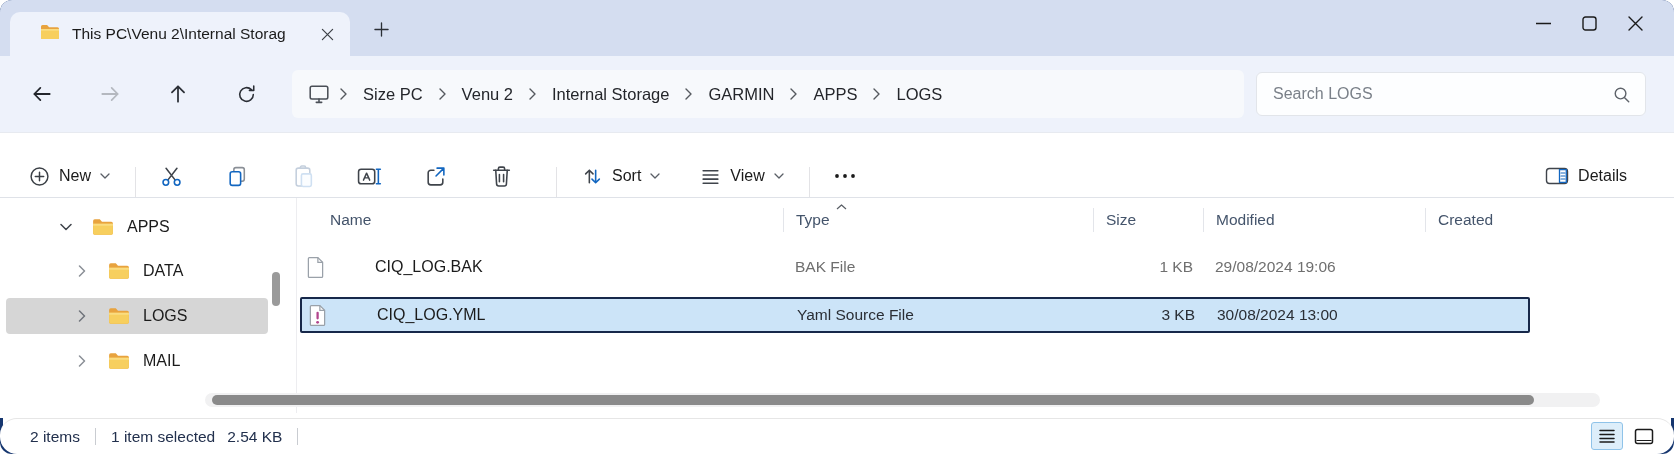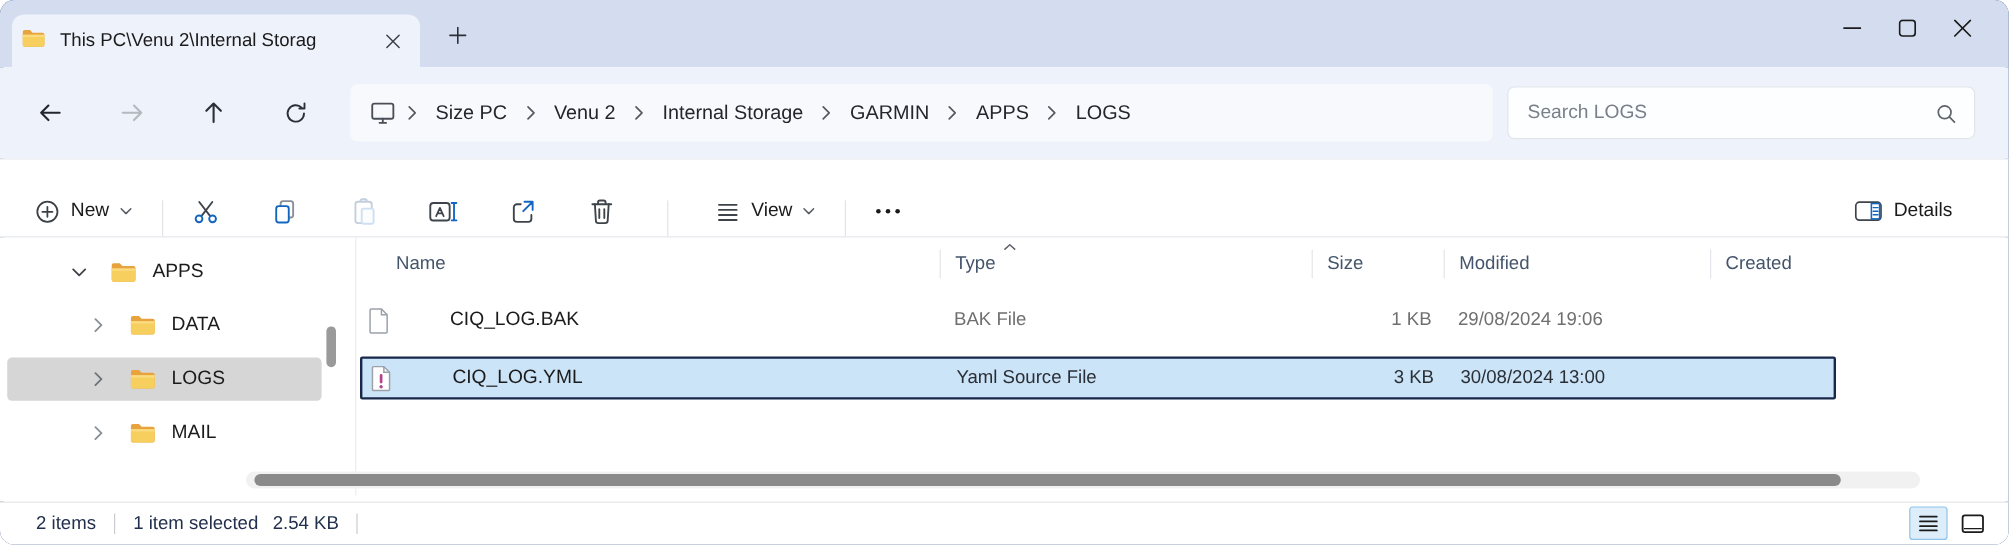--- a/index.html
+++ b/index.html
@@ -15,21 +15,21 @@
     --header_text:#44546b;
   }
   *{margin:0;padding:0;box-sizing:border-box;}
   body{background:#fff;font-family:"Liberation Sans","DejaVu Sans",sans-serif;}
   .window{position:relative;width:1674px;height:454px;background:#fff;border-radius:12px;
     box-shadow:inset 0 0 0 3px var(--window_border);overflow:hidden;}
 
   
   .tabstrip{position:relative;height:56px;background:var(--titlebar_bg);}
   .tab{position:absolute;left:10px;bottom:0;width:340px;height:44px;background:var(--chrome_bg);
-    border-radius:10px 10px 0 0;display:flex;align-items:center;padding:0 10px 0 8px;}
+    border-radius:10px 10px 0 0;display:flex;align-items:center;padding:0 10px 0 30px;}
   .tab-title{flex:1;font-size:15.5px;color:var(--text_dark);white-space:nowrap;overflow:hidden;margin-left:12px;}
   .tab-close{width:26px;height:26px;display:flex;align-items:center;justify-content:center;border-radius:4px;flex:none;}
   .newtab{position:absolute;left:366px;bottom:12px;width:30px;height:30px;display:flex;align-items:center;justify-content:center;border-radius:5px;}
   .wincontrols{position:absolute;right:16px;top:2px;display:flex;}
   .winbtn{width:46px;height:42px;display:flex;align-items:center;justify-content:center;}
 
   
   .navbar{position:relative;height:76px;background:var(--chrome_bg);display:flex;align-items:center;padding-left:18px;}
   .navbtn{width:48px;height:44px;display:flex;align-items:center;justify-content:center;margin-right:20px;border-radius:5px;}
   .breadcrumb{position:absolute;left:292px;top:14px;width:952px;height:48px;background:#f7f9fc;border-radius:6px;
@@ -72,21 +72,21 @@
   .file-row .cell{font-size:15.5px;color:var(--text_gray);padding-left:12px;}
   .file-row .cell.size{text-align:right;padding-right:10px;padding-left:0;}
   .file-row.selected{background:var(--selection_bg);border:2px solid var(--selection_border);border-radius:2px;height:36px;}
   .file-row.selected .cell{color:#2a2e35;}
 
   .hscroll{position:absolute;left:205px;top:195px;width:1395px;height:14px;background:#f1f1f2;border-radius:7px;}
   .hscroll-thumb{position:absolute;left:7px;top:2px;width:1322px;height:10px;background:#8a8a8a;border-radius:5px;}
 
   
   .statusbar{position:relative;height:36px;background:#fff;border-top:1px solid #e6e6e6;
-    display:flex;align-items:center;padding-left:30px;font-size:15.5px;color:#22304d;}
+    display:flex;align-items:center;padding-left:30px;font-size:15.5px;color:#22304d;border-radius:17px;}
   .status-sep{width:1px;height:17px;background:#c9ccd1;margin:0 15px;}
   .status-size{margin-left:12px;}
   .view-toggles{position:absolute;right:14px;top:3px;display:flex;gap:5px;}
   .vt-btn{width:32px;height:28px;display:flex;align-items:center;justify-content:center;border-radius:3px;border:1px solid transparent;}
   .vt-btn.active{background:#ddeefa;border-color:#8fc3e9;}
 </style>
 </head>
 <body>
 
 <div class="window">
@@ -262,20 +262,34 @@
     </div>
     <div class="tool-icon-btn">
       <svg width="21" height="23" viewBox="0 0 20 22" fill="none" stroke="#3f444b" stroke-width="1.5" stroke-linecap="round">
         <path d="M2.5 5h15M7 5V3.5A1.5 1.5 0 0 1 8.5 2h3A1.5 1.5 0 0 1 13 3.5V5"></path>
         <path d="M4.5 5l.8 13.1A2 2 0 0 0 7.3 20h5.4a2 2 0 0 0 2-1.9L15.5 5"></path>
         <path d="M8 9v7M12 9v7"></path>
       </svg>
     </div>
     <div class="tool-sep"></div>
 
+    <div class="tool-label-btn">
+      <span style="display:flex;">
+        <svg width="21" height="21" viewBox="0 0 20 20" fill="none" stroke-linecap="round" stroke-linejoin="round" stroke-width="1.5">
+          <path d="M7 16V4M3.5 7.5 7 4l3.5 3.5" stroke="#3f444b"></path>
+          <path d="M13 4v12M9.5 12.5 13 16l3.5-3.5" stroke="#1266c0"></path>
+        </svg>
+      </span>
+      <span>Sort</span>
+      <span style="display:flex;">
+        <svg width="10" height="6" viewBox="0 0 10 6" fill="none" stroke="#5a5f66" stroke-width="1.3" stroke-linecap="round" stroke-linejoin="round">
+            <path d="M1 1l4 4 4-4"></path>
+          </svg>
+      </span>
+    </div>
     <div class="tool-label-btn" style="margin-left:14px;">
       <span style="display:flex;">
         <svg width="21" height="21" viewBox="0 0 20 20" fill="none" stroke="#3f444b" stroke-width="1.5" stroke-linecap="round">
             <path d="M3 4.5h14M3 8.5h14M3 12.5h14M3 16.5h14"></path>
           </svg>
       </span>
       <span>View</span>
       <span style="display:flex;">
         <svg width="10" height="6" viewBox="0 0 10 6" fill="none" stroke="#5a5f66" stroke-width="1.3" stroke-linecap="round" stroke-linejoin="round">
             <path d="M1 1l4 4 4-4"></path>

